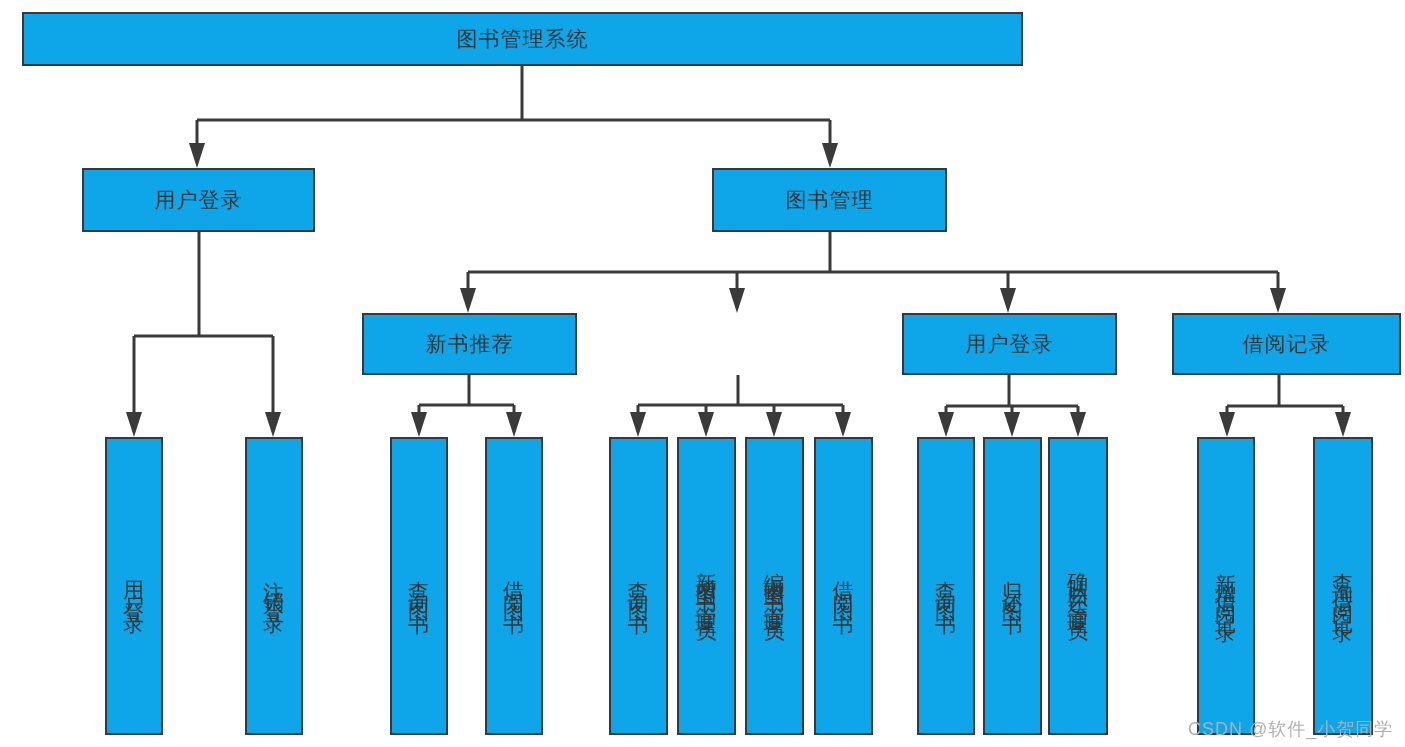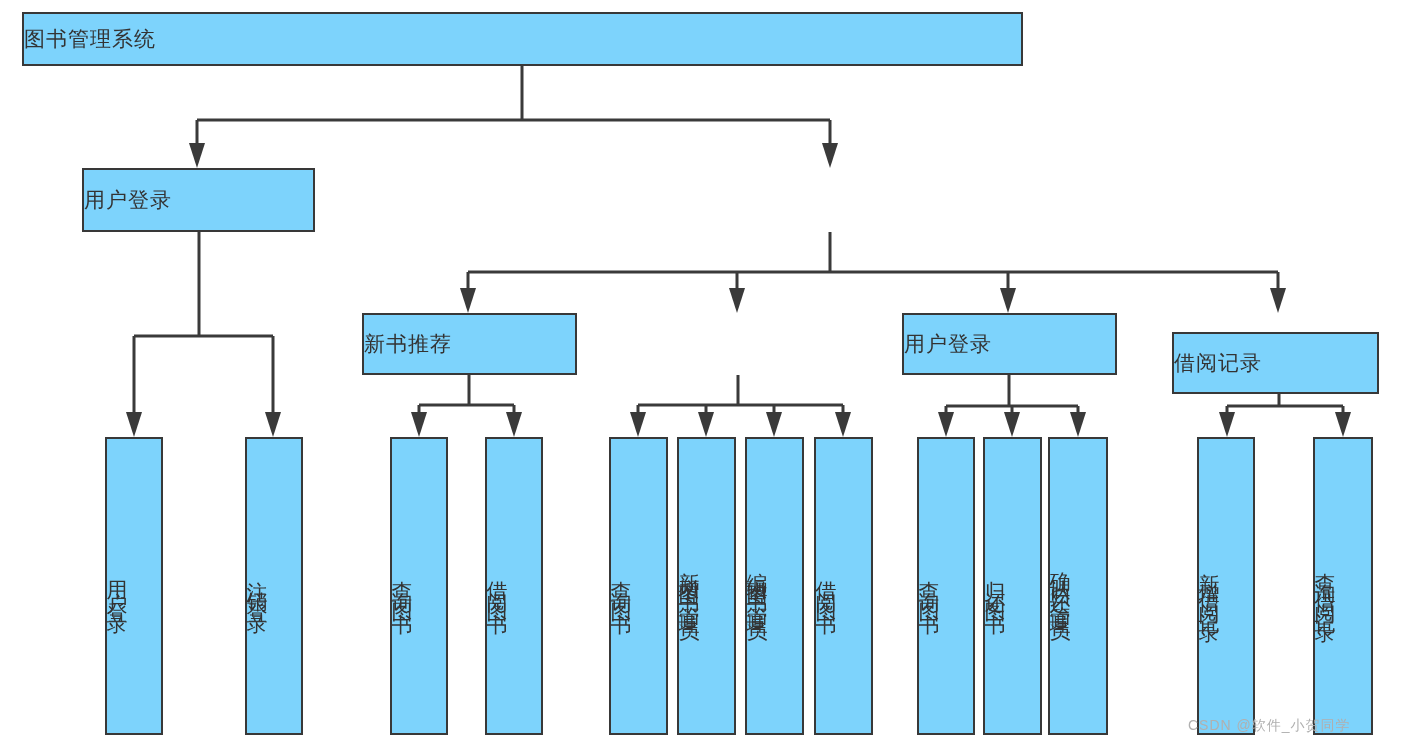--- a/index.html
+++ b/index.html
@@ -17,26 +17,26 @@
     color: #333333;
   }
   #connectors {
     position: absolute;
     left: 0;
     top: 0;
     z-index: 0;
   }
   .box {
     position: absolute;
-    background: #7dd3fc;
+    background: #0ea5e9;
     border: 2.5px solid #383838;
     box-sizing: border-box;
     display: flex;
     align-items: center;
-    justify-content: flex-start;
+    justify-content: center;
     z-index: 1;
   }
   .box.h span {
     font-size: 21px;
     letter-spacing: 1px;
     white-space: nowrap;
   }
   .box.v span {
     writing-mode: vertical-rl;
     text-orientation: mixed;
@@ -48,21 +48,21 @@
     letter-spacing: 10px;
   }
   .box.v span.long {
     letter-spacing: 7px;
   }
   #watermark {
     position: absolute;
     left: 1188px;
     top: 717px;
     z-index: 2;
-    font-size: 14px;
+    font-size: 18px;
     letter-spacing: 1px;
     color: #b0b0b0;
     white-space: nowrap;
   }
 </style>
 </head>
 <body>
 
 <div id="stage">
 
@@ -99,28 +99,31 @@
     </g>
   </svg>
 
   <div class="box h" style="left:22px;top:12px;width:1001px;height:54px">
     <span>图书管理系统</span>
   </div>
 
   <div class="box h" style="left:82px;top:168px;width:233px;height:64px">
     <span>用户登录</span>
   </div>
+  <div class="box h" style="left:712px;top:168px;width:235px;height:64px">
+    <span>图书管理</span>
+  </div>
 
   <div class="box h" style="left:362px;top:313px;width:215px;height:62px">
     <span>新书推荐</span>
   </div>
   <div class="box h" style="left:902px;top:313px;width:215px;height:62px">
     <span>用户登录</span>
   </div>
-  <div class="box h" style="left:1172px;top:332px;width:207px;height:62px">
+  <div class="box h" style="left:1172px;top:313px;width:229px;height:62px">
     <span>借阅记录</span>
   </div>
 
   <div class="box v" style="left:105px;top:437px;width:58px;height:298px">
     <span>用户登录</span>
   </div>
   <div class="box v" style="left:245px;top:437px;width:58px;height:298px">
     <span>注销登录</span>
   </div>
 

